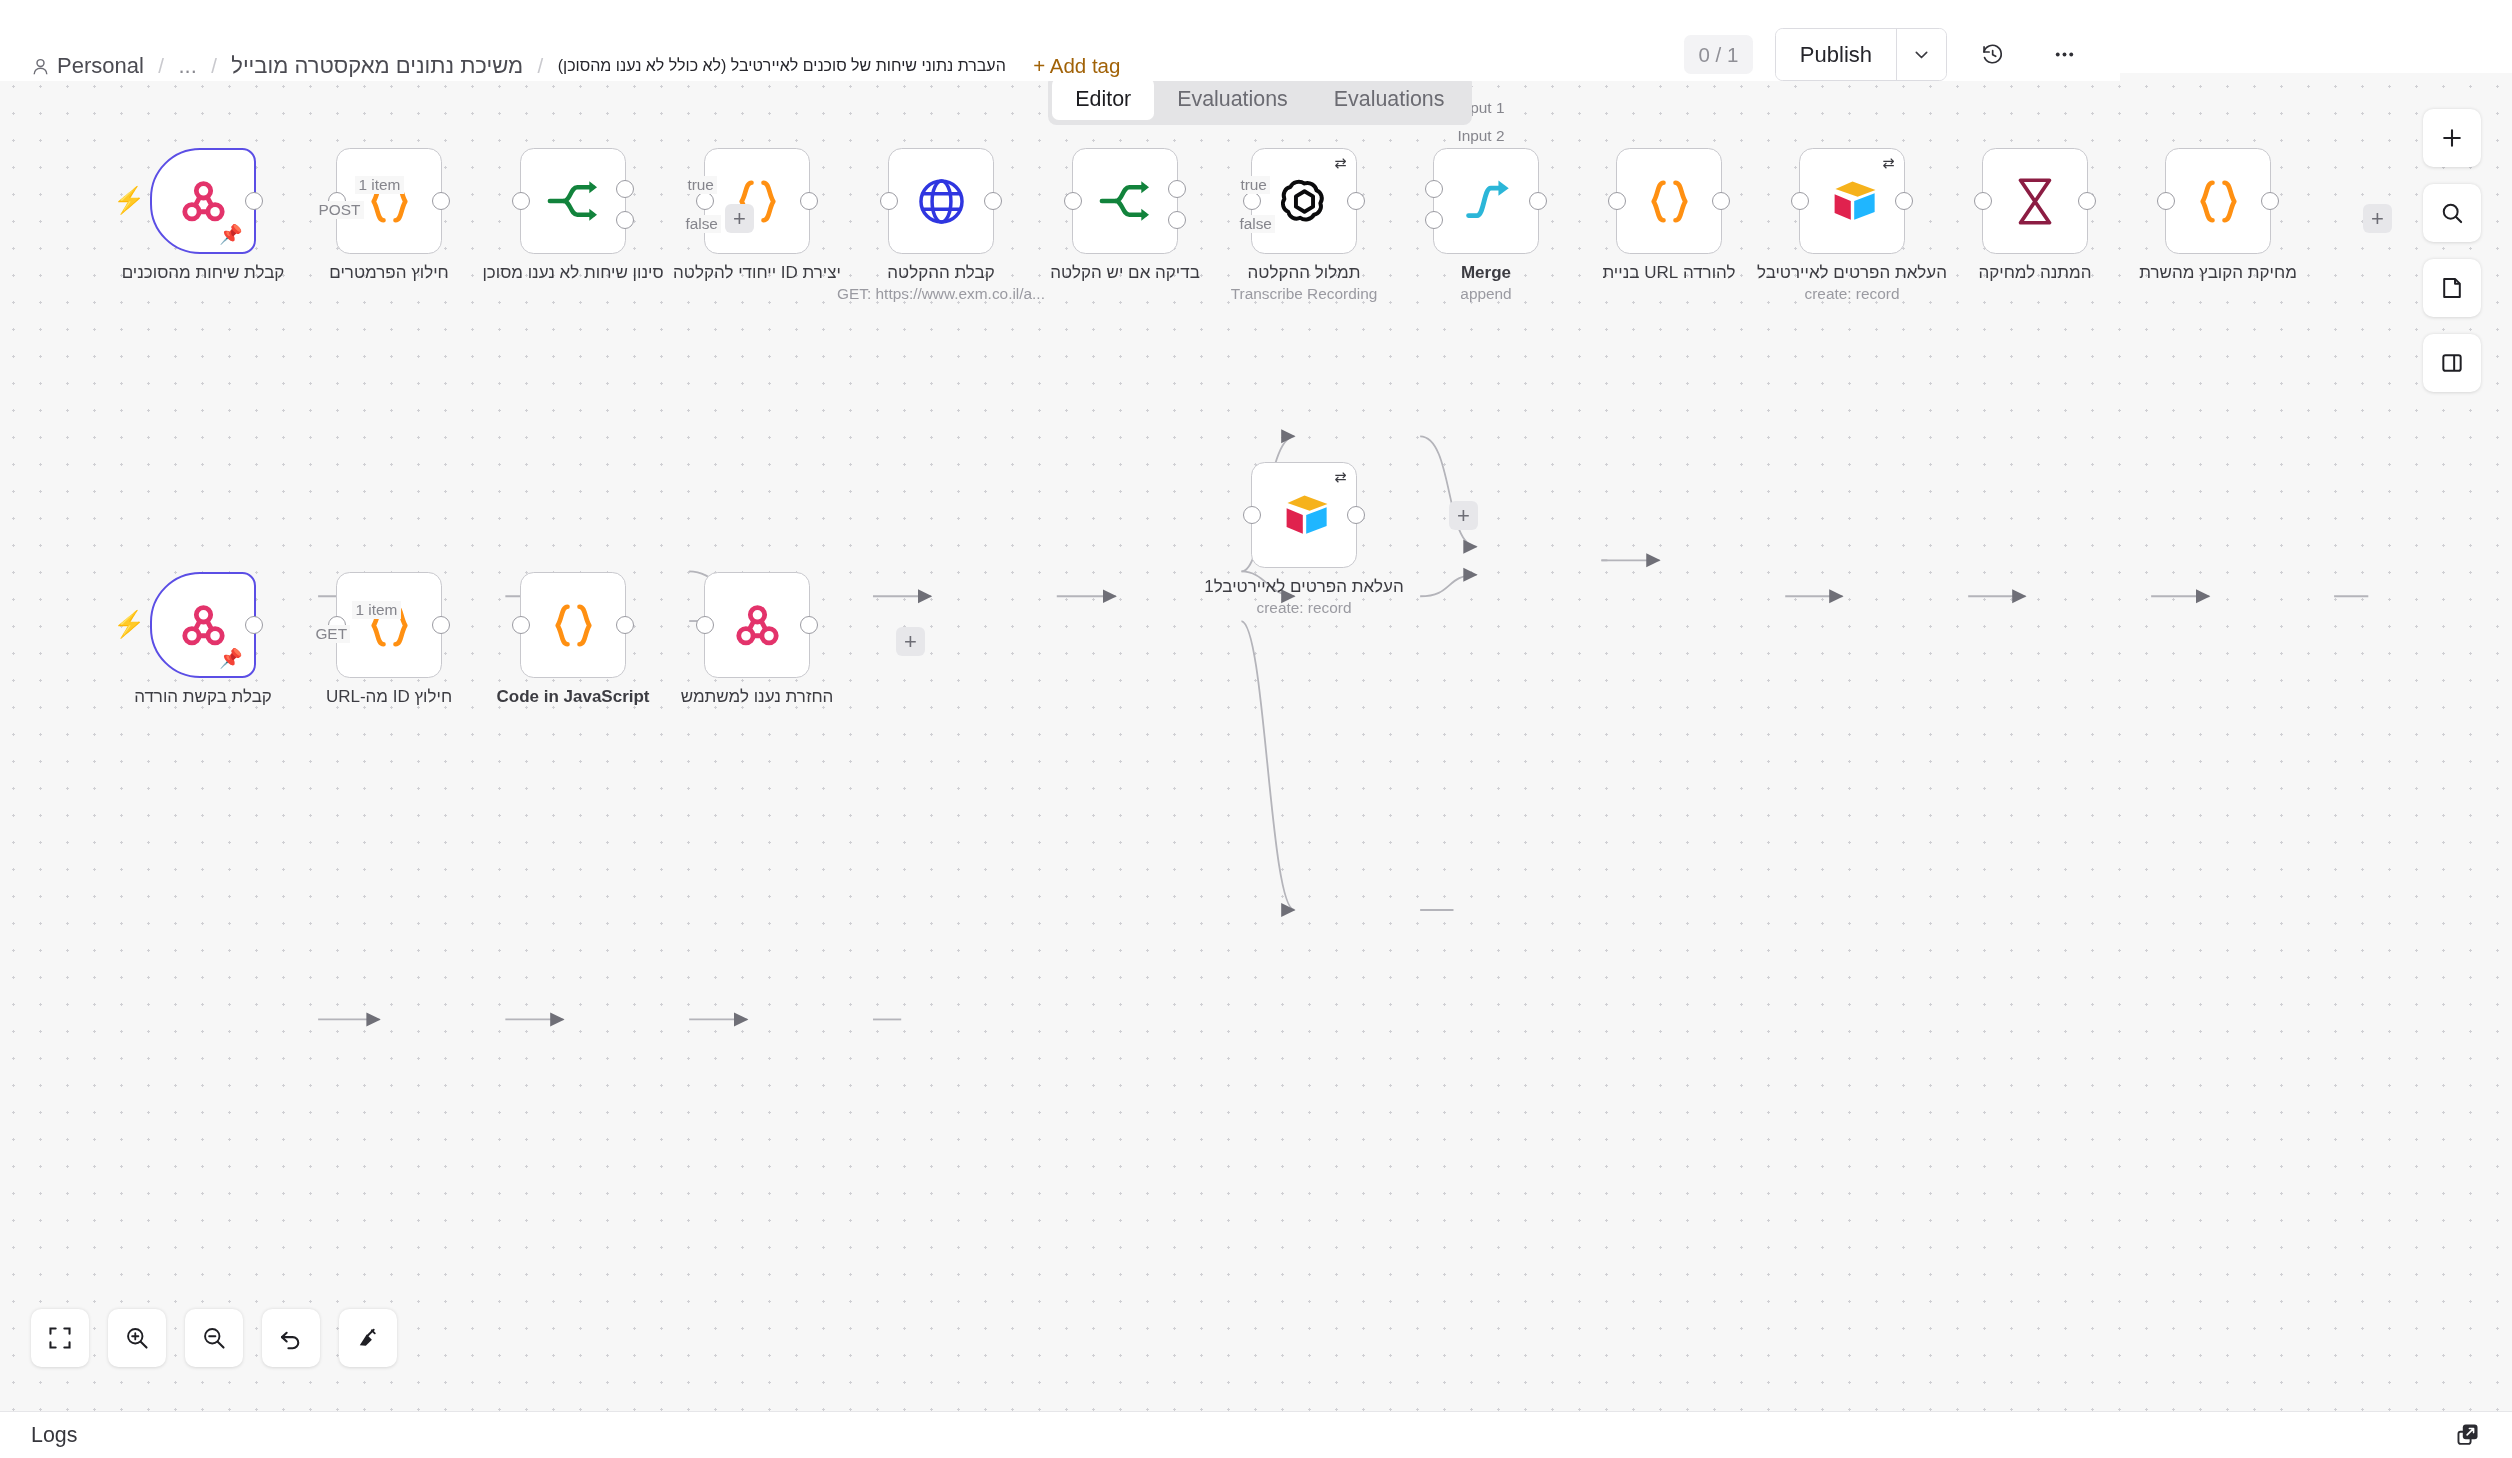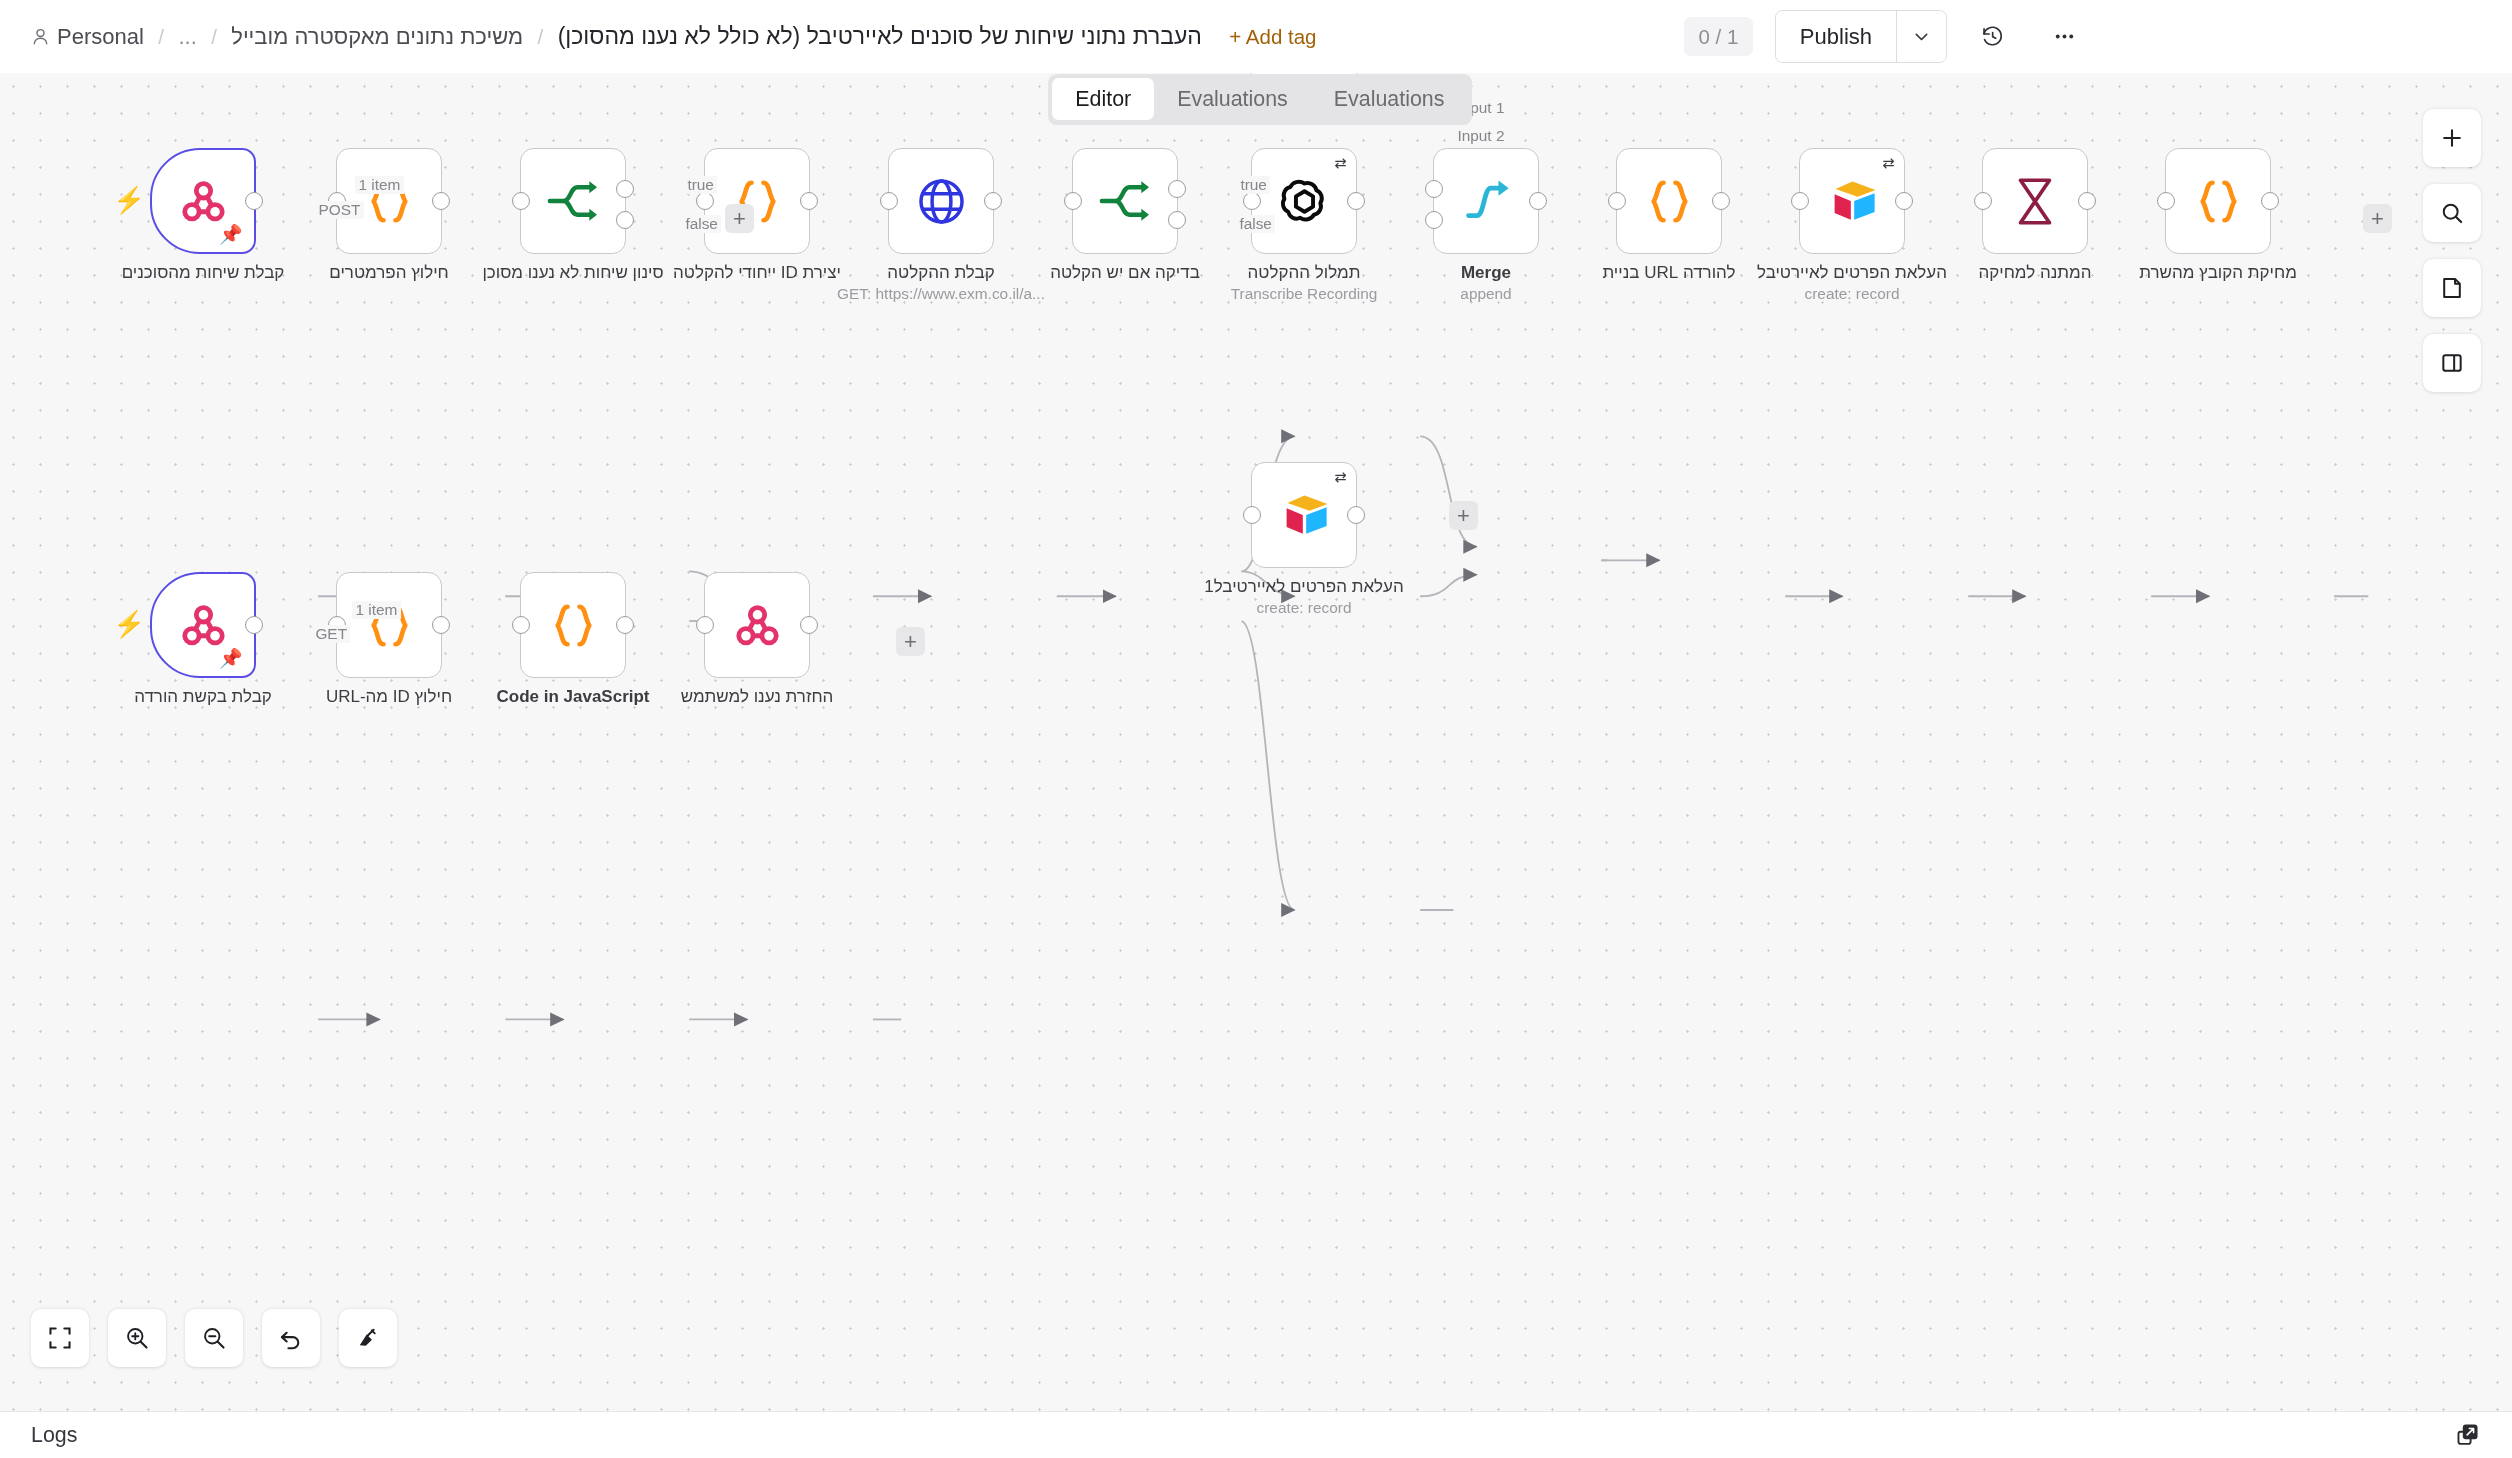--- a/index.html
+++ b/index.html
@@ -6,34 +6,34 @@
   * { box-sizing: border-box; margin: 0; padding: 0; }
   html, body {
     width: 2512px; height: 1459px;
     font-family: "Liberation Sans", sans-serif;
     background: #fff; overflow: hidden;
   }
   #app { position: relative; width: 2512px; height: 1459px; }
 
   
   .topbar {
-    position: absolute; top: 0; left: 0; width: 2120px; height: 73px;
-    background: #fff; display: flex; align-items: center;
+    position: absolute; top: 8px; left: 0; width: 2120px; height: 73px;
+    background: #fff; display: flex; align-items: flex-end;
     padding: 0 29px; z-index: 40;
   }
   .crumb-row { display: flex; align-items: center; gap: 0; flex: 0 0 auto; }
   .crumb {
     font-size: 22px; color: #4b4b52; white-space: nowrap;
     display: flex; align-items: center; gap: 7.7px; padding: 1.7px 3.4px;
     border-radius: 4.3px;
   }
   .crumb.muted { color: #8a8a91; }
   .crumb-sep { color: #c9c9ce; font-size: 20.5px; margin: 0 11px; }
   .wf-title {
-    font-size: 23px; color: #25252b; white-space: nowrap;
+    font-size: 16px; color: #25252b; white-space: nowrap;
     direction: rtl; unicode-bidi: isolate; padding: 1.7px 3.4px;
   }
   .add-tag {
     font-size: 20.5px; color: #a16207; margin-left: 24px;
     white-space: nowrap; cursor: pointer;
   }
   .top-right {
     margin-left: auto; display: flex; align-items: center; gap: 0;
   }
   .count-pill {

